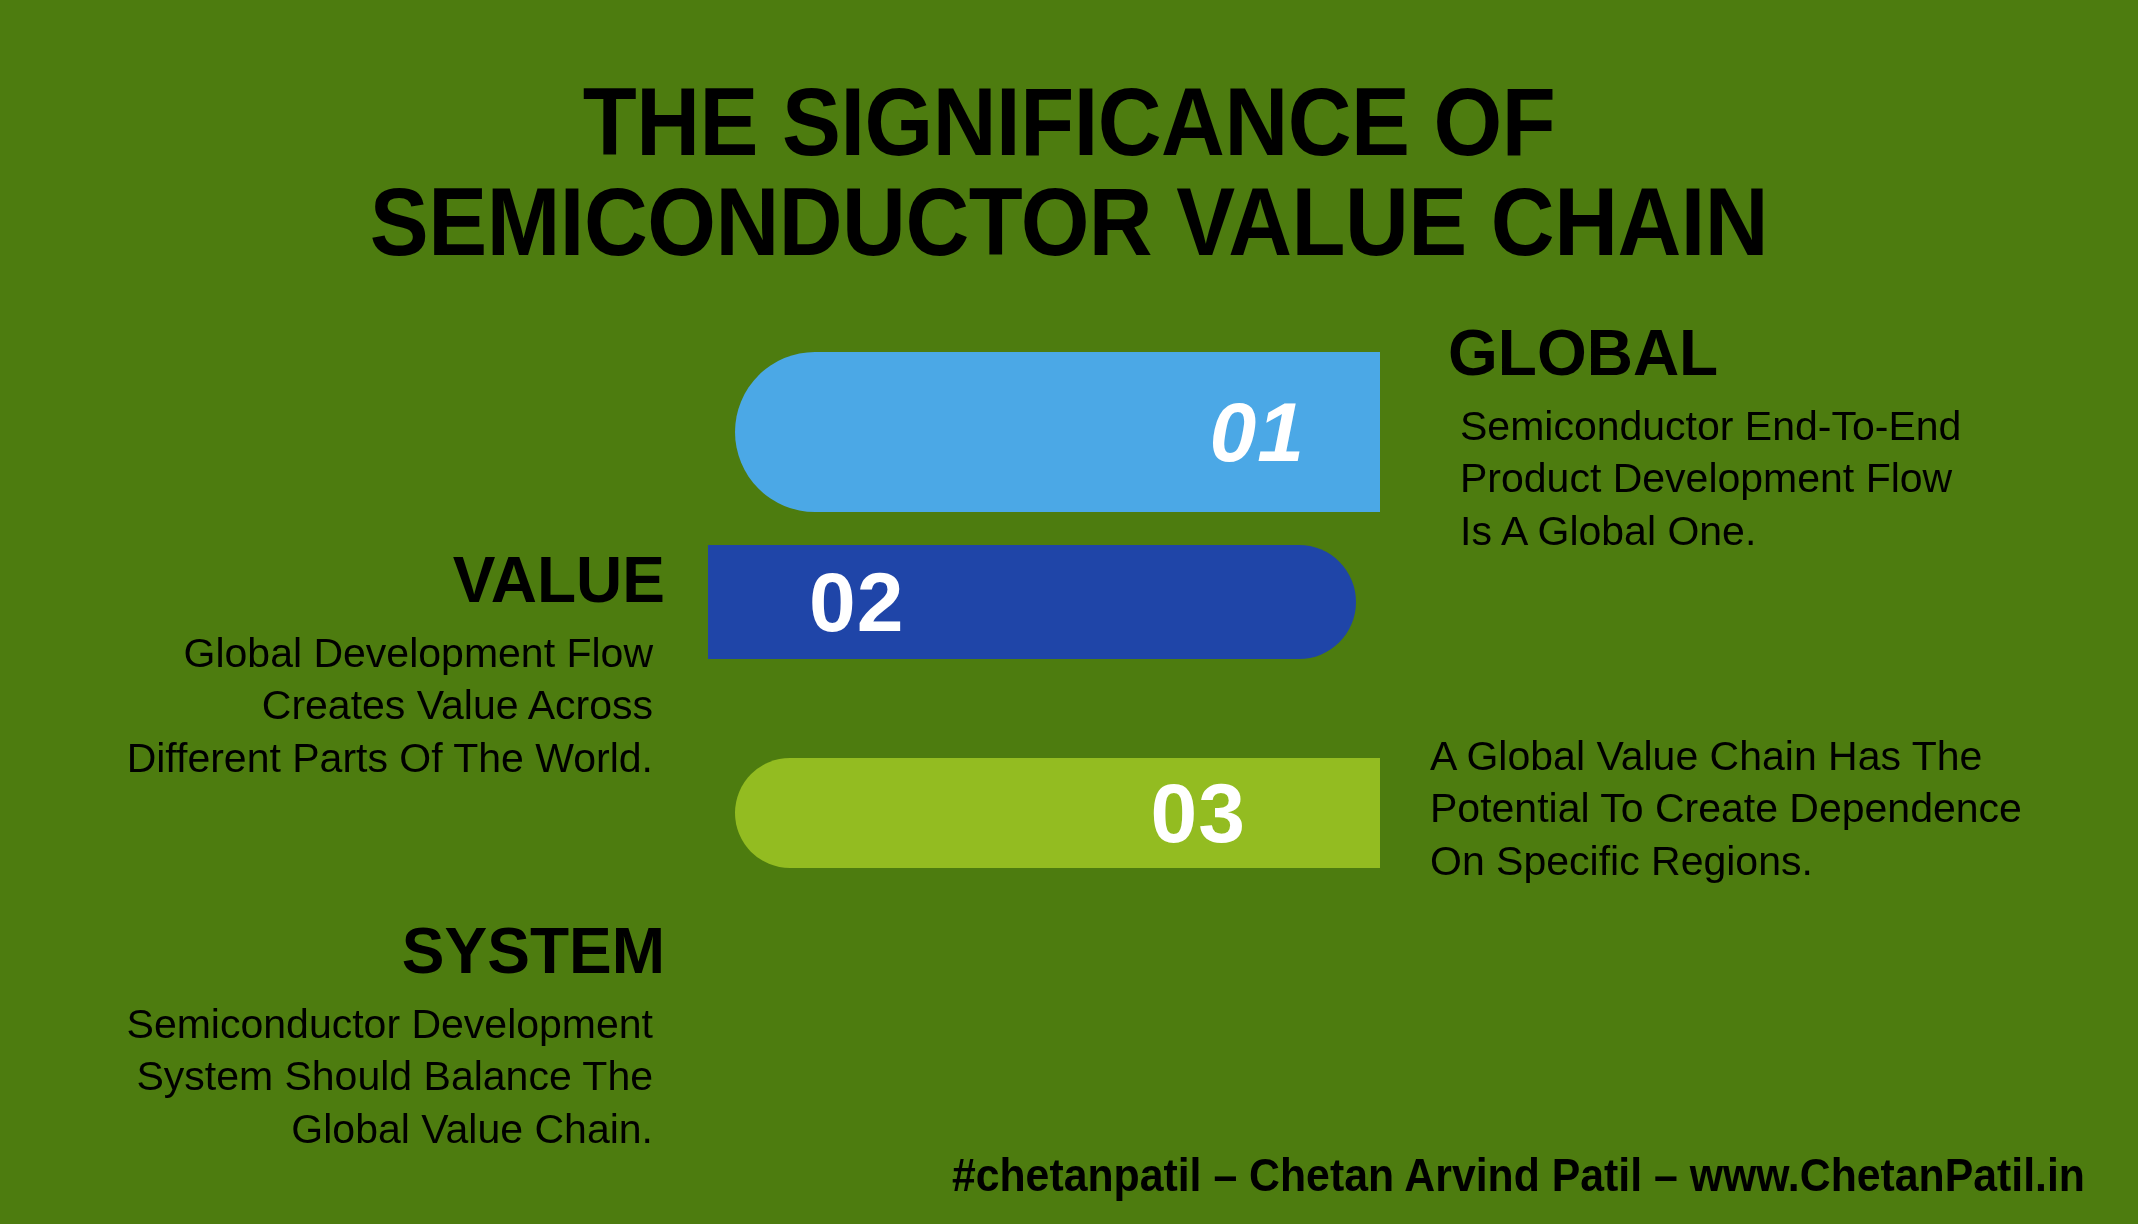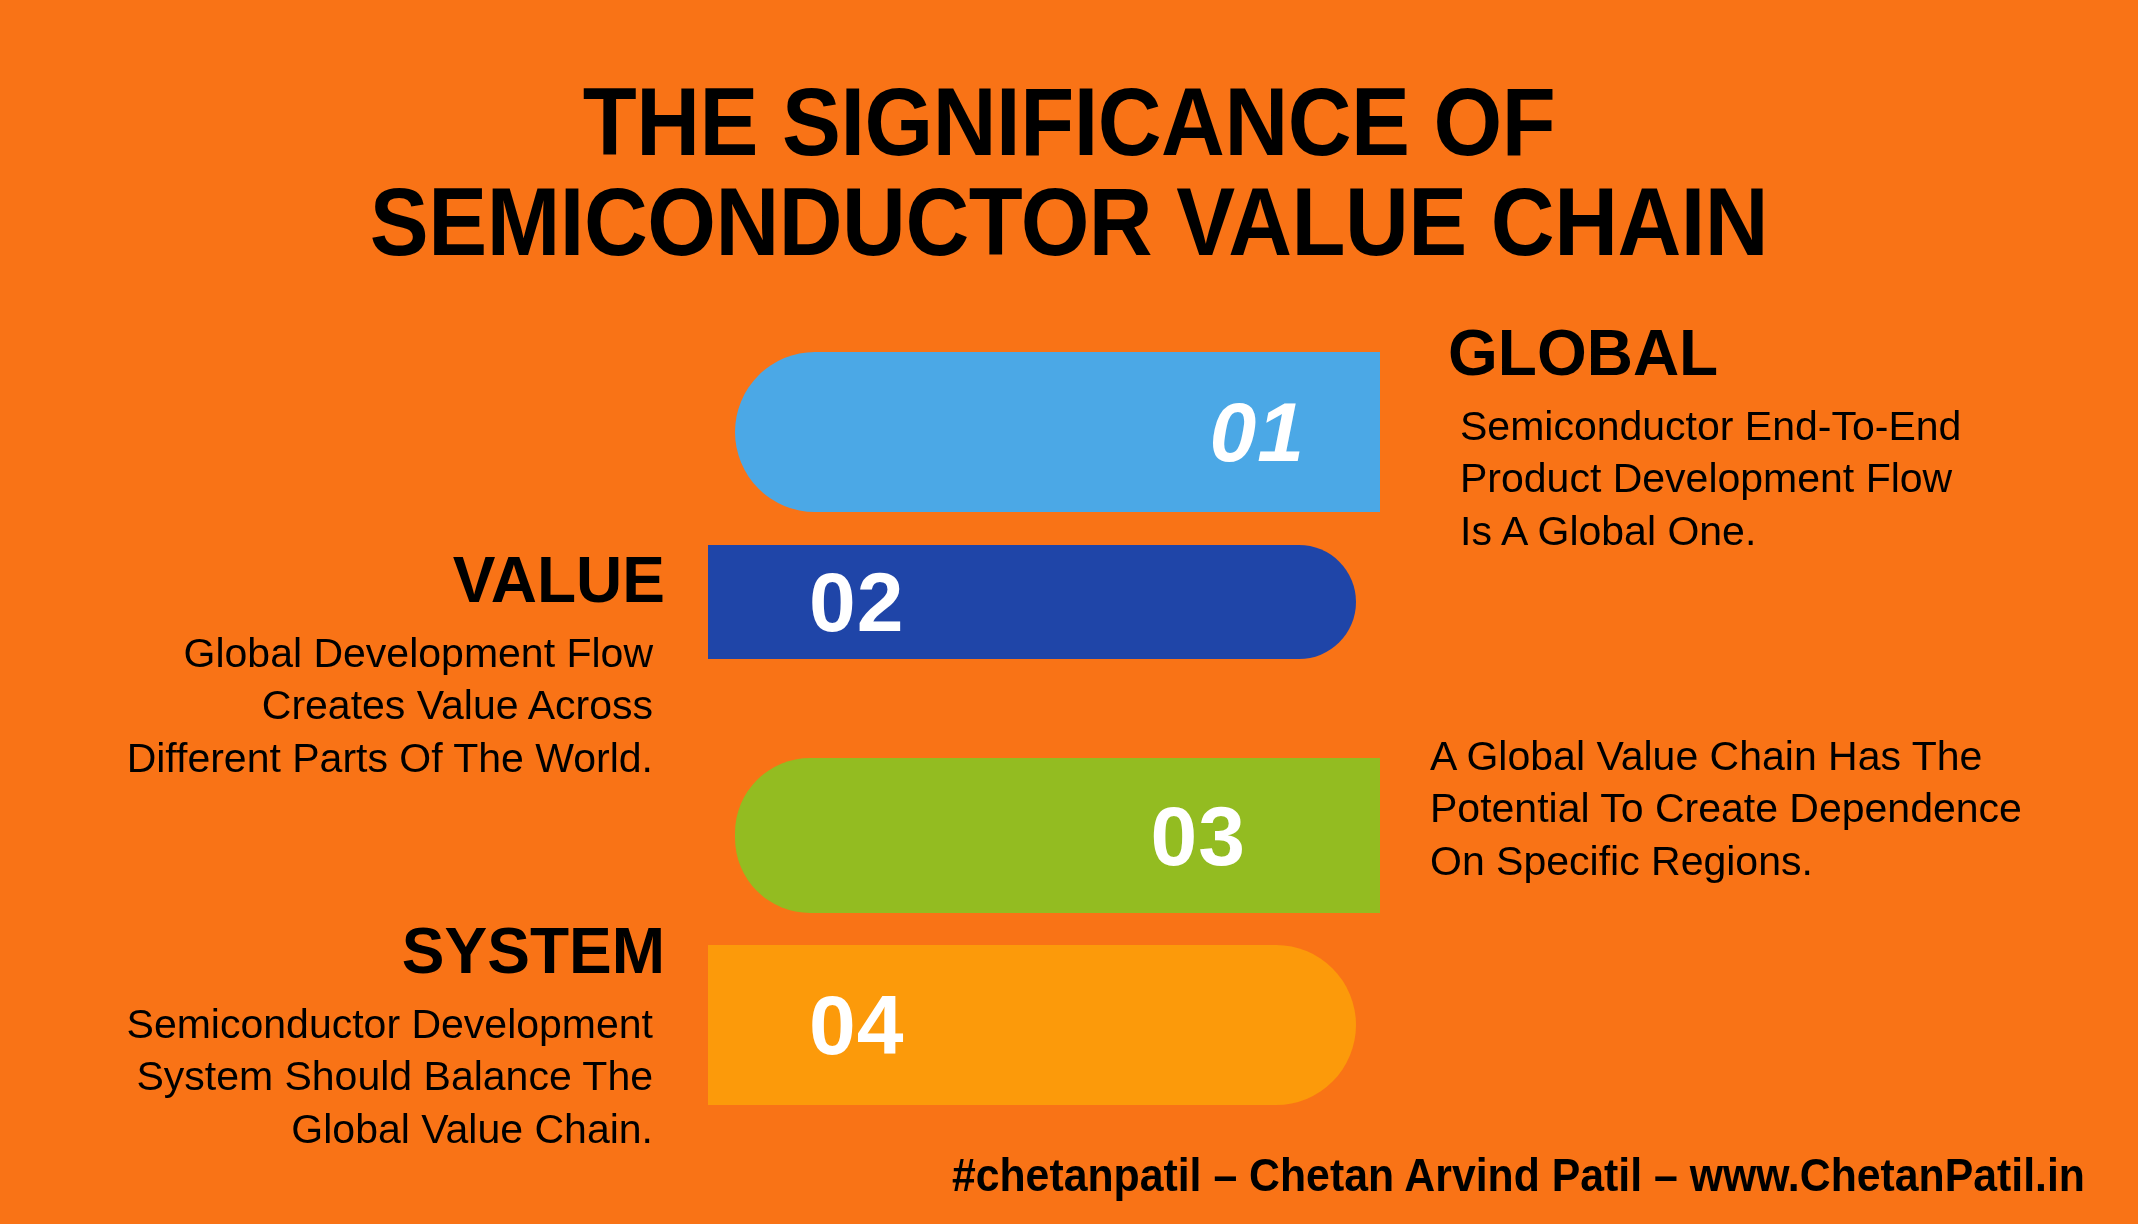--- a/index.html
+++ b/index.html
@@ -10,21 +10,21 @@
   }
   body {
     font-family: "Liberation Sans", sans-serif;
     color: #000000;
   }
 
   .slide {
     position: relative;
     width: 2138px;
     height: 1224px;
-    background: #f97316;
+    background: #4d7c0f;
     overflow: hidden;
   }
 
   
   .title {
     position: absolute;
     left: 0;
     top: 8px;
     width: 2138px;
     text-align: center;
@@ -76,21 +76,21 @@
     background: #1F45A8;
     border-radius: 0 79px 79px 0;
     justify-content: flex-start;
     padding-left: 101px;
   }
   
   #bar-3 {
     left: 735px;
     top: 758px;
     width: 645px;
-    height: 155px;
+    height: 110px;
     background: #93BC21;
     border-radius: 75px 0 0 75px;
     justify-content: flex-end;
     padding-right: 134px;
   }
   
   #bar-4 {
     left: 708px;
     top: 945px;
     width: 648px;
@@ -162,23 +162,20 @@
   </div>
 
   <div class="bar" id="bar-2" style="background: rgb(31, 69, 168);">
     <span class="bar-num">02</span>
   </div>
 
   <div class="bar" id="bar-3" style="background: rgb(147, 188, 33);">
     <span class="bar-num">03</span>
   </div>
 
-  <div class="bar" id="bar-4" style="background: rgb(252, 154, 10);">
-    <span class="bar-num">04</span>
-  </div>
 
   <div class="caption right" id="caption-global">
     <p class="heading">GLOBAL</p>
     <p class="body">Semiconductor End-To-End
 Product Development Flow
 Is A Global One.</p>
   </div>
 
   <div class="caption left" id="caption-value">
     <p class="heading">VALUE</p>

